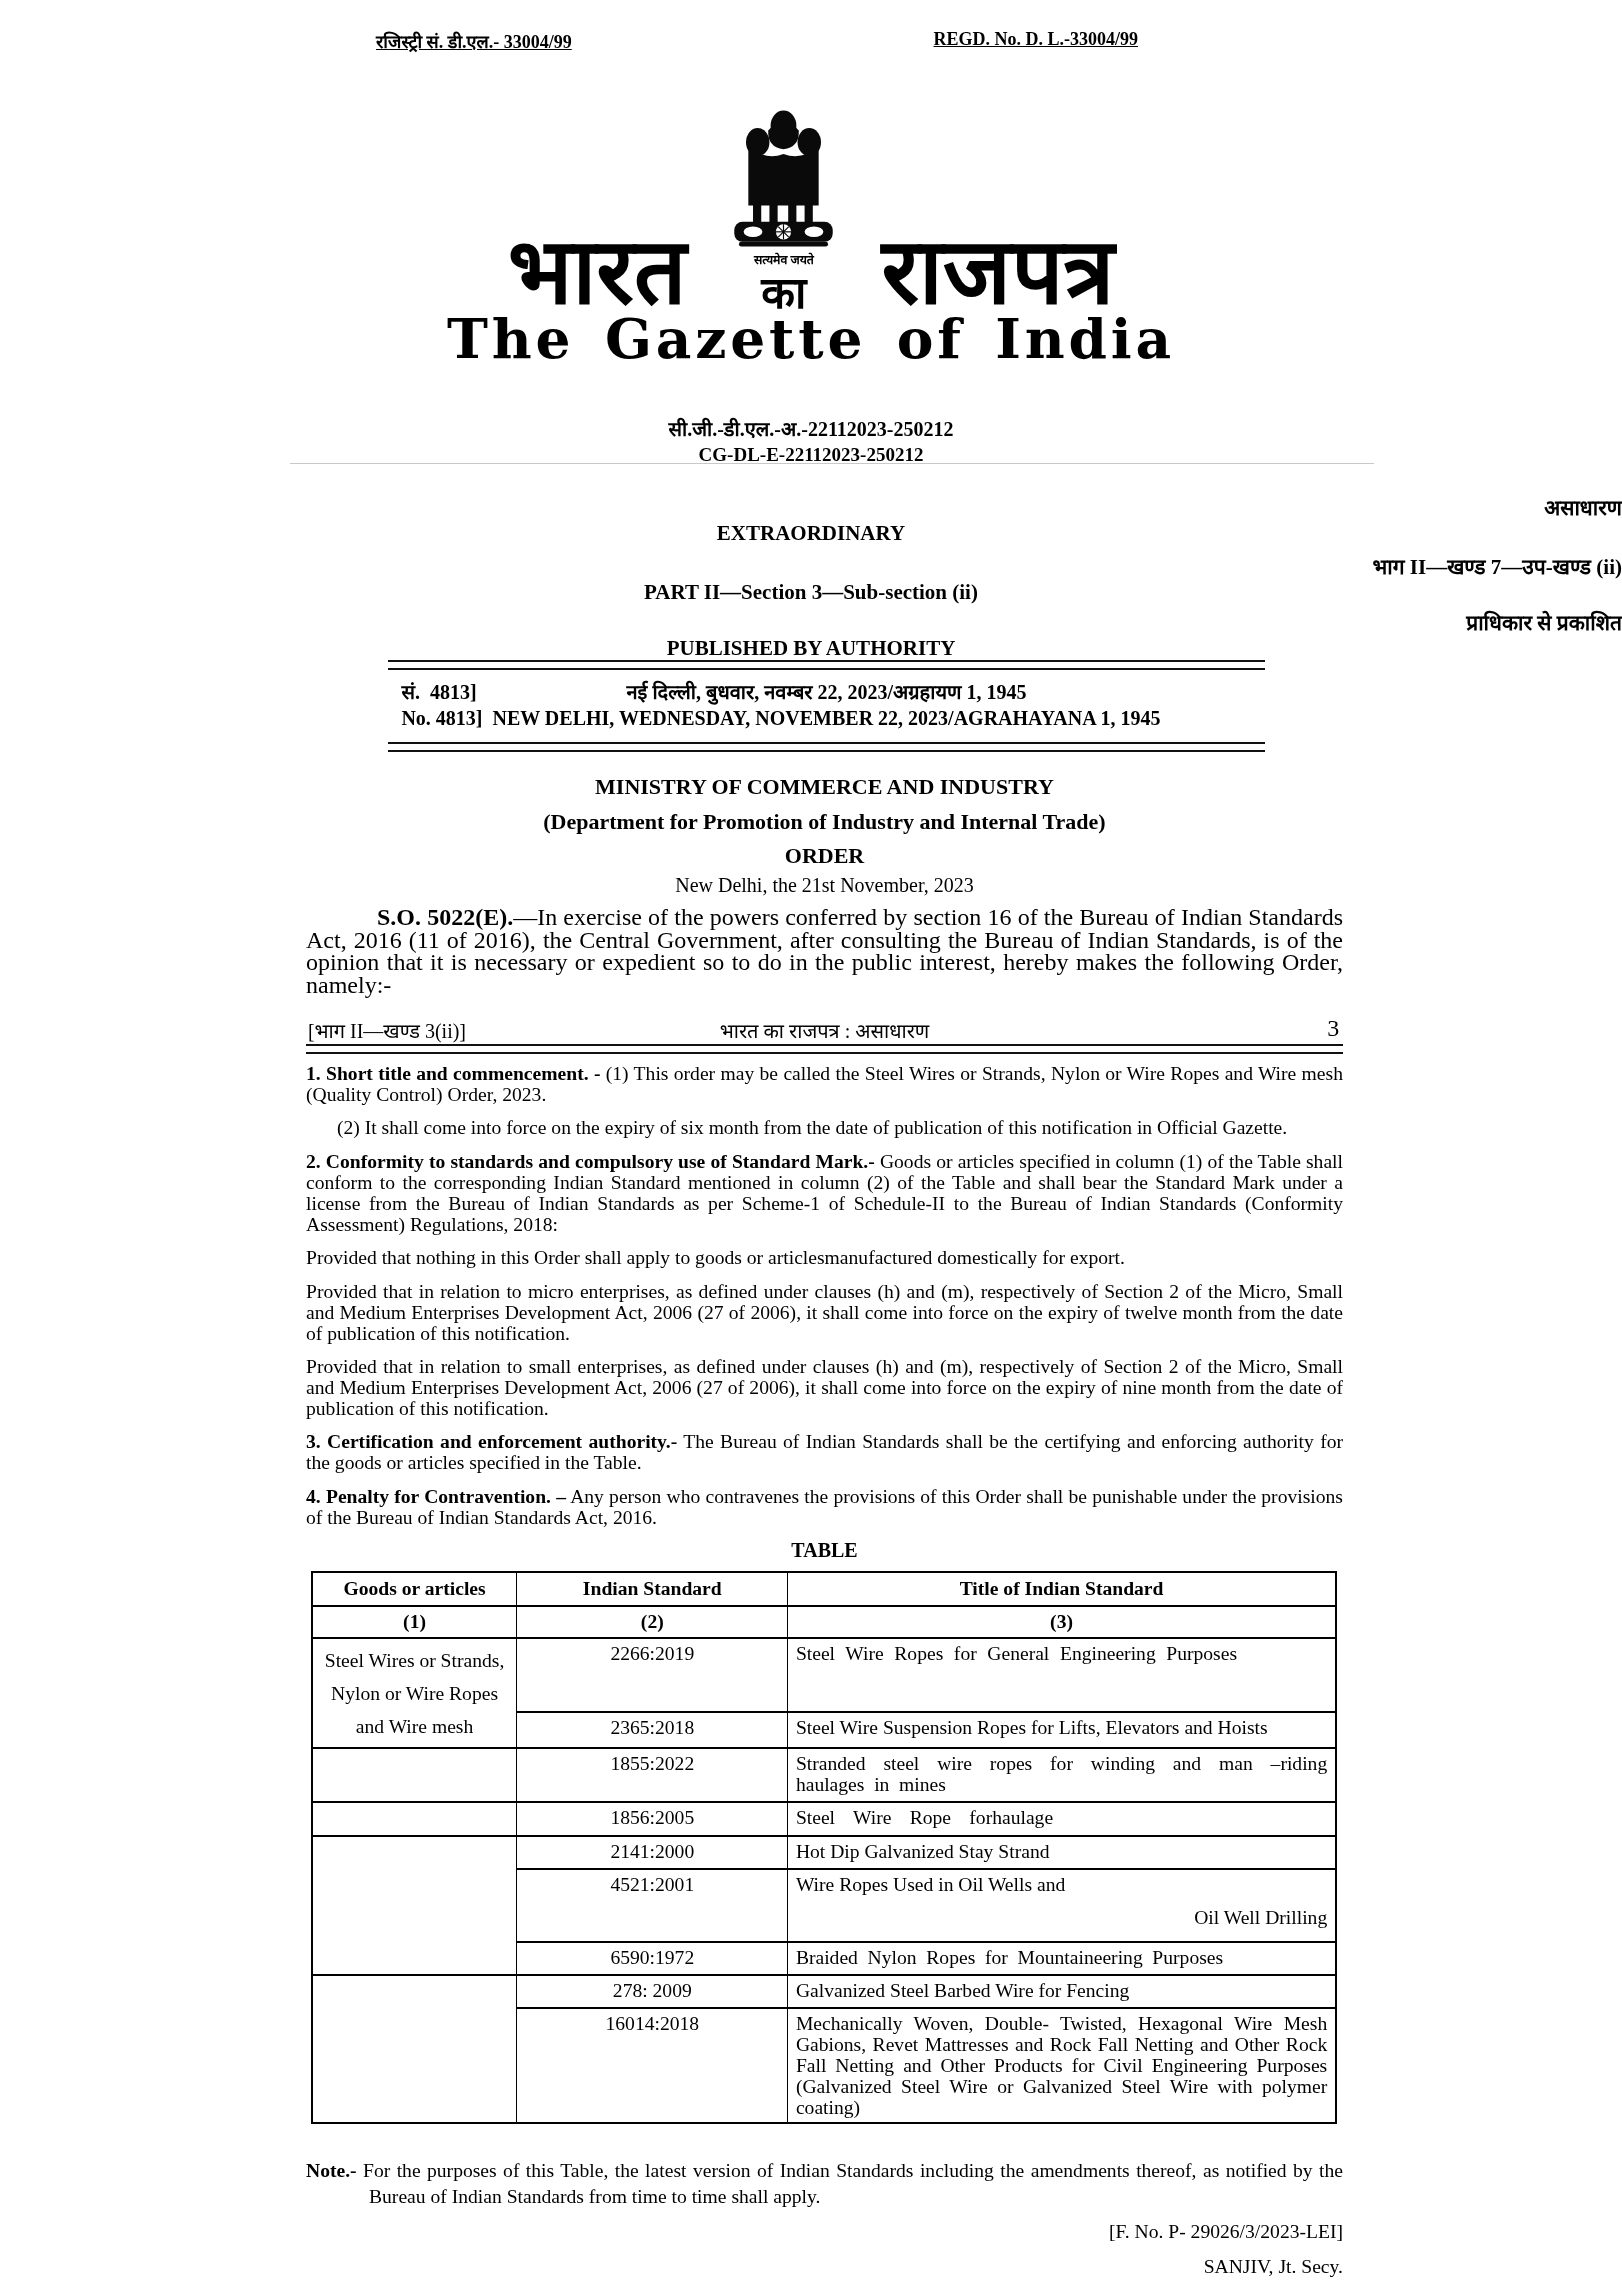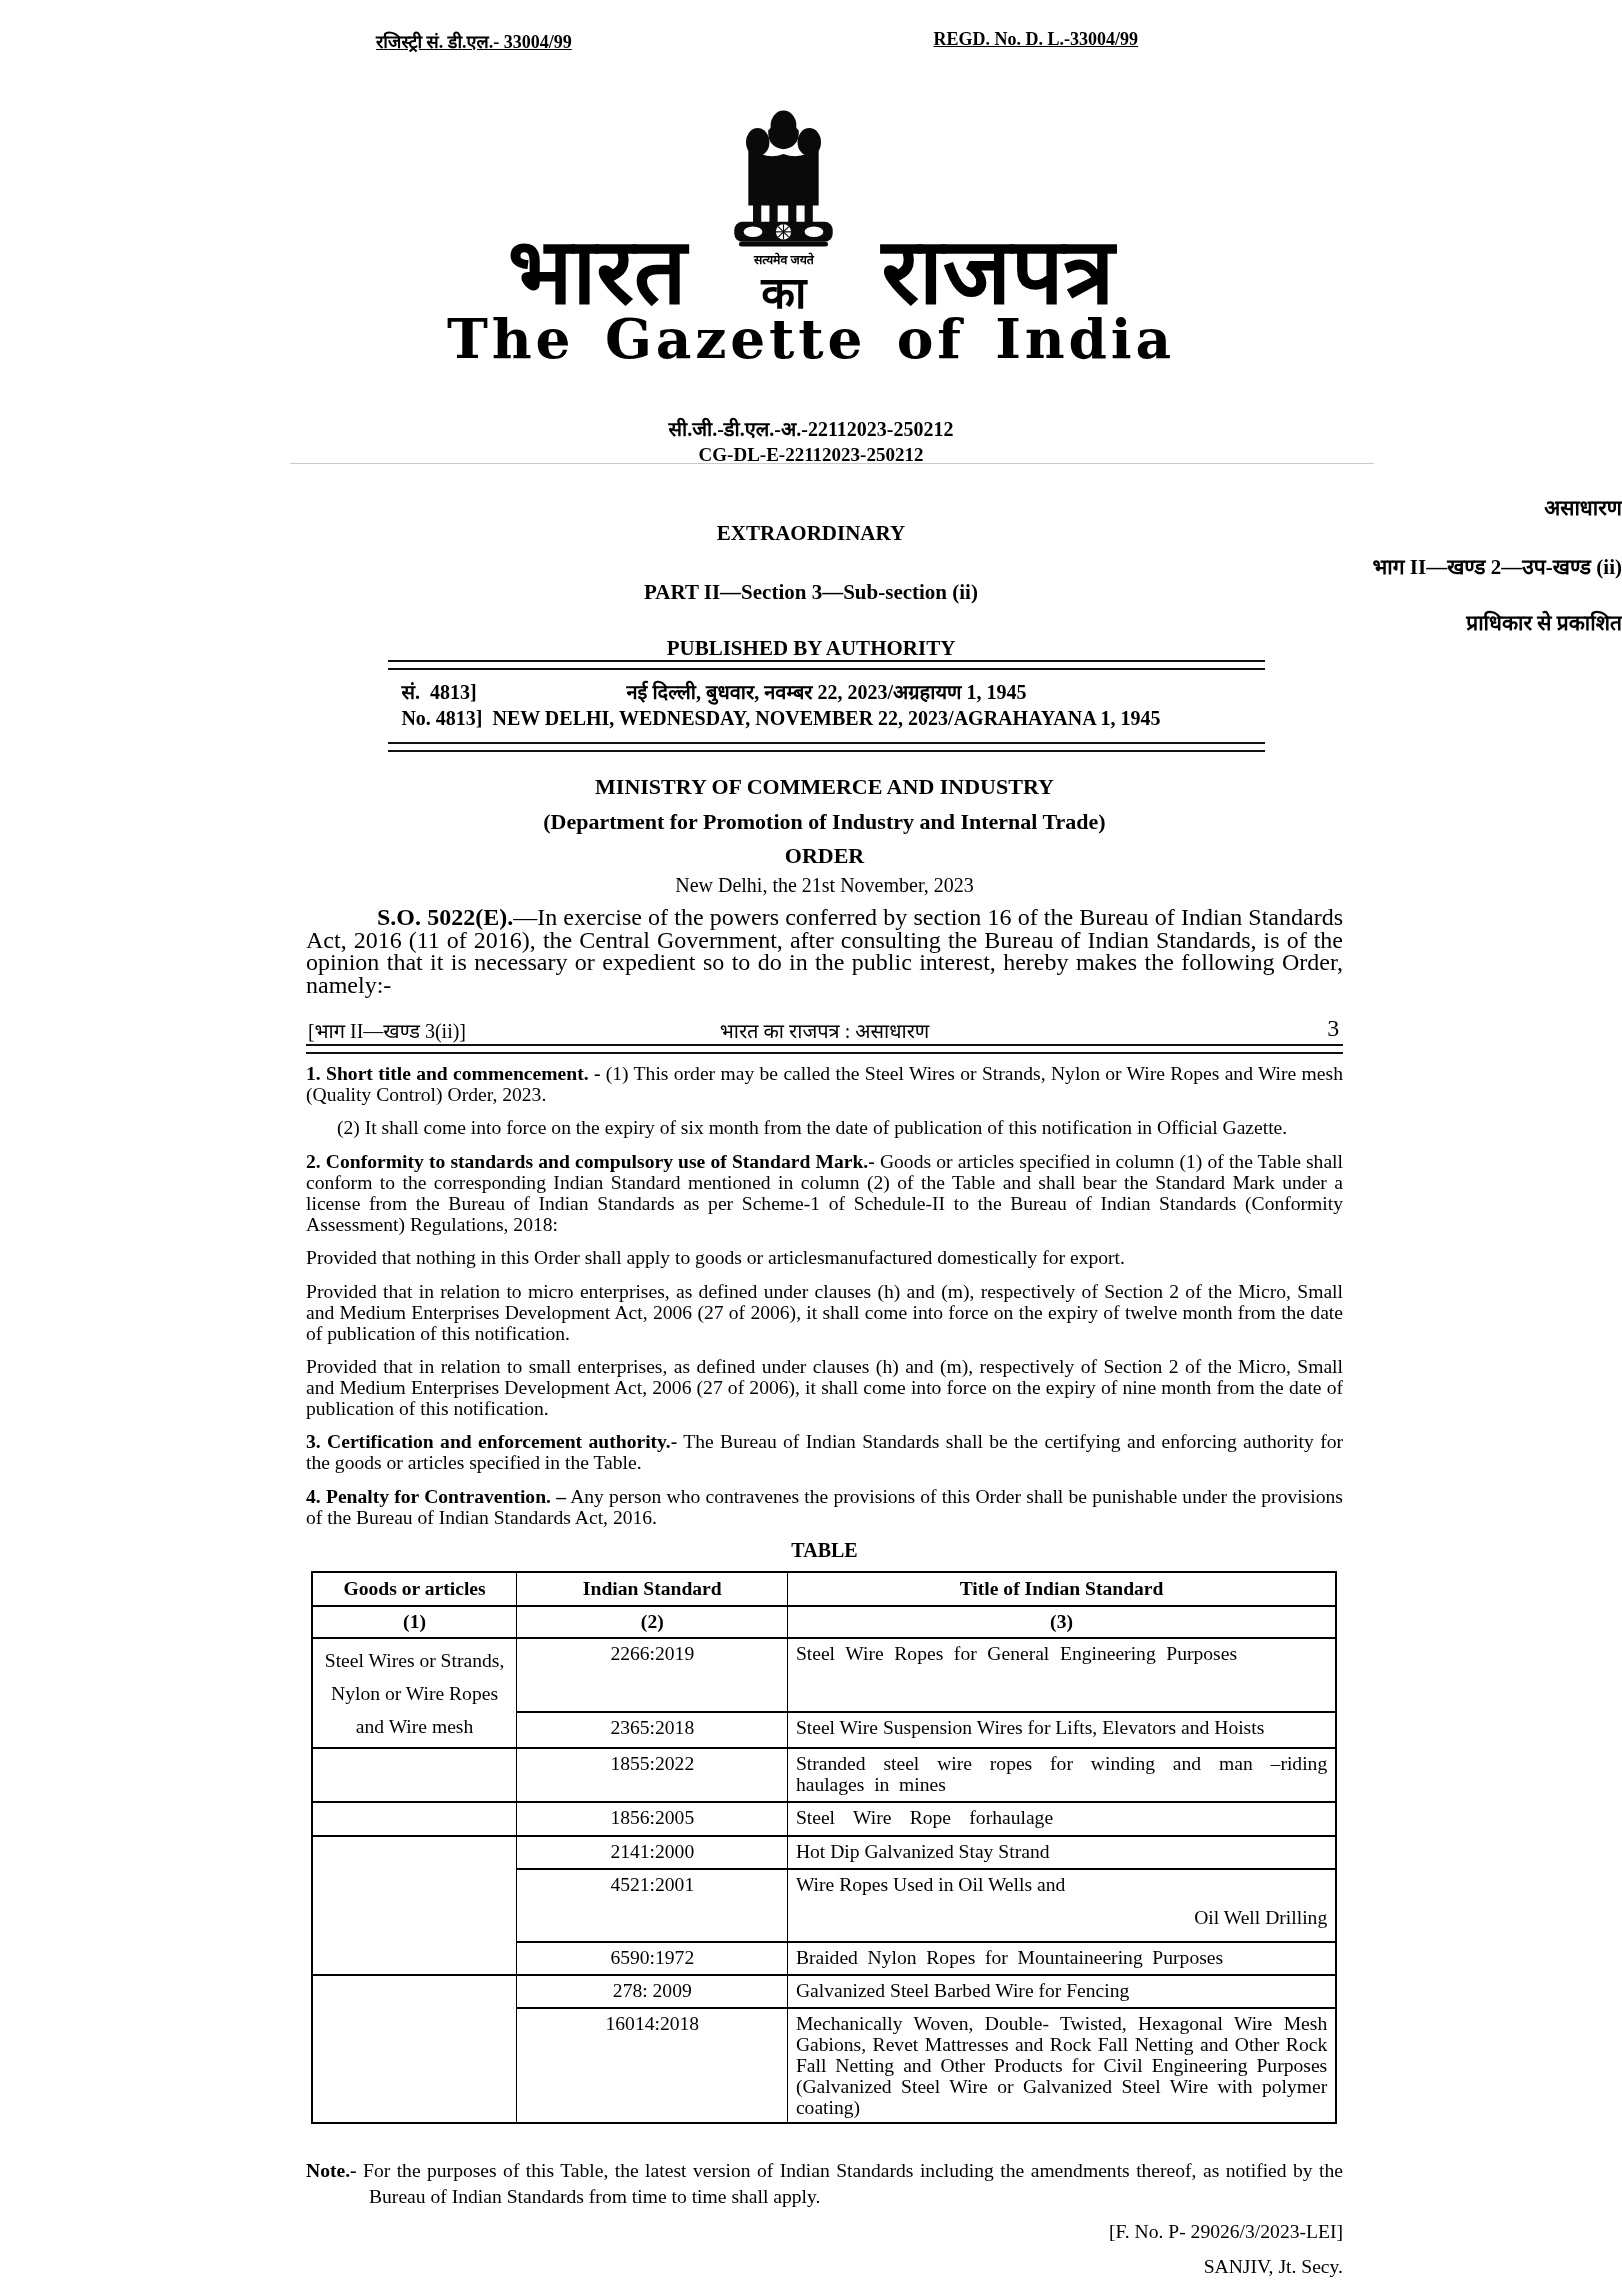--- a/index.html
+++ b/index.html
@@ -136,21 +136,21 @@
   <div class="cg-block">
     <div class="cg-hi">सी.जी.-डी.एल.-अ.-22112023-250212</div>
     <div class="cg-en">CG-DL-E-22112023-250212</div>
   </div>
 
   <div class="gray-rule"></div>
 
   <div class="hdr-center">
     <div class="hi">असाधारण</div>
     <div class="en mt2">EXTRAORDINARY</div>
-    <div class="hi mt12">भाग II—खण्ड 2—उप-खण्ड (ii)</div>
+    <div class="hi mt12">भाग II—खण्ड 7—उप-खण्ड (ii)</div>
     <div class="en mt2">PART II—Section 3—Sub-section (ii)</div>
     <div class="hi mt8">प्राधिकार से प्रकाशित</div>
     <div class="en mt2">PUBLISHED BY AUTHORITY</div>
   </div>
 
   <div class="issue">
     <div class="drule"></div>
     <div class="issue-rows">
       <div class="issue-row">
         <span class="lbl">सं.  4813]</span>
@@ -228,21 +228,21 @@
         <td class="goods" rowspan="2">
           <div>Steel Wires or Strands,</div>
           <div>Nylon or Wire Ropes</div>
           <div>and Wire mesh</div>
         </td>
         <td class="std">2266:2019</td>
         <td class="ws6">Steel Wire Ropes for General Engineering Purposes</td>
       </tr>
       <tr style="height:32.5px;">
         <td class="std">2365:2018</td>
-        <td>Steel Wire Suspension Wires for Lifts, Elevators and Hoists</td>
+        <td>Steel Wire Suspension Ropes for Lifts, Elevators and Hoists</td>
       </tr>
       <tr style="height:54px;">
         <td></td>
         <td class="std">1855:2022</td>
         <td class="just ws5">Stranded steel wire ropes for winding and man –riding haulages in mines</td>
       </tr>
       <tr style="height:34px;">
         <td></td>
         <td class="std">1856:2005</td>
         <td class="ws14">Steel Wire Rope forhaulage</td>

